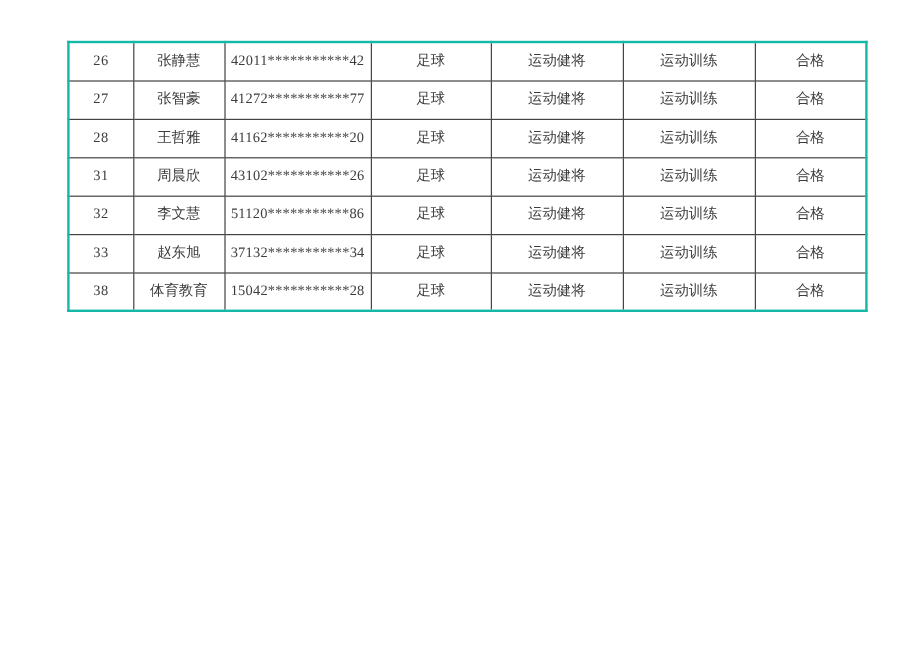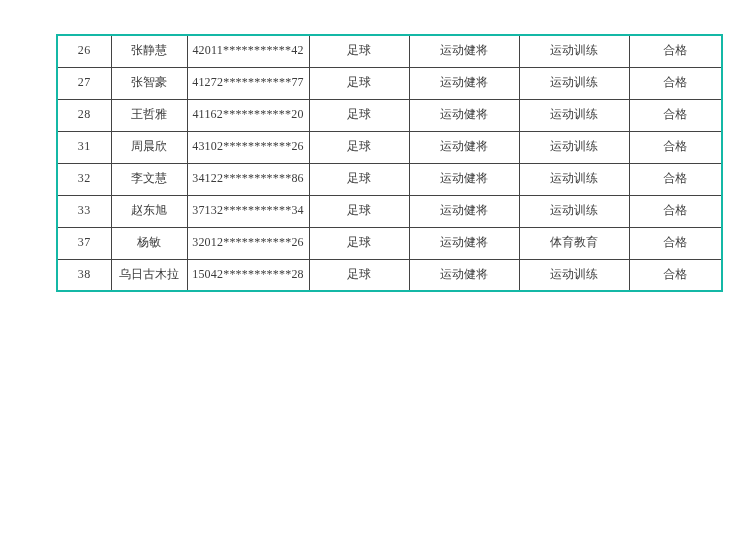--- a/index.html
+++ b/index.html
@@ -94,53 +94,44 @@
     <td class="c-id">43102***********26</td>
     <td class="c-sport">足球</td>
     <td class="c-level">运动健将</td>
     <td class="c-major">运动训练</td>
     <td class="c-result">合格</td>
   </tr>
 
   <tr>
     <td class="c-index">32</td>
     <td class="c-name">李文慧</td>
-    <td class="c-id">34122***********86</td>
+    <td class="c-id">51120***********86</td>
     <td class="c-sport">足球</td>
     <td class="c-level">运动健将</td>
     <td class="c-major">运动训练</td>
     <td class="c-result">合格</td>
   </tr>
 
   <tr>
     <td class="c-index">33</td>
     <td class="c-name">赵东旭</td>
     <td class="c-id">37132***********34</td>
     <td class="c-sport">足球</td>
     <td class="c-level">运动健将</td>
     <td class="c-major">运动训练</td>
     <td class="c-result">合格</td>
   </tr>
 
 
 
 
-  <tr>
-    <td class="c-index">37</td>
-    <td class="c-name">杨敏</td>
-    <td class="c-id">32012***********26</td>
-    <td class="c-sport">足球</td>
-    <td class="c-level">运动健将</td>
-    <td class="c-major">体育教育</td>
-    <td class="c-result">合格</td>
-  </tr>
 
   <tr>
     <td class="c-index">38</td>
-    <td class="c-name">乌日古木拉</td>
+    <td class="c-name">体育教育</td>
     <td class="c-id">15042***********28</td>
     <td class="c-sport">足球</td>
     <td class="c-level">运动健将</td>
     <td class="c-major">运动训练</td>
     <td class="c-result">合格</td>
   </tr>
 
 </tbody>
   </table>
 </div>

